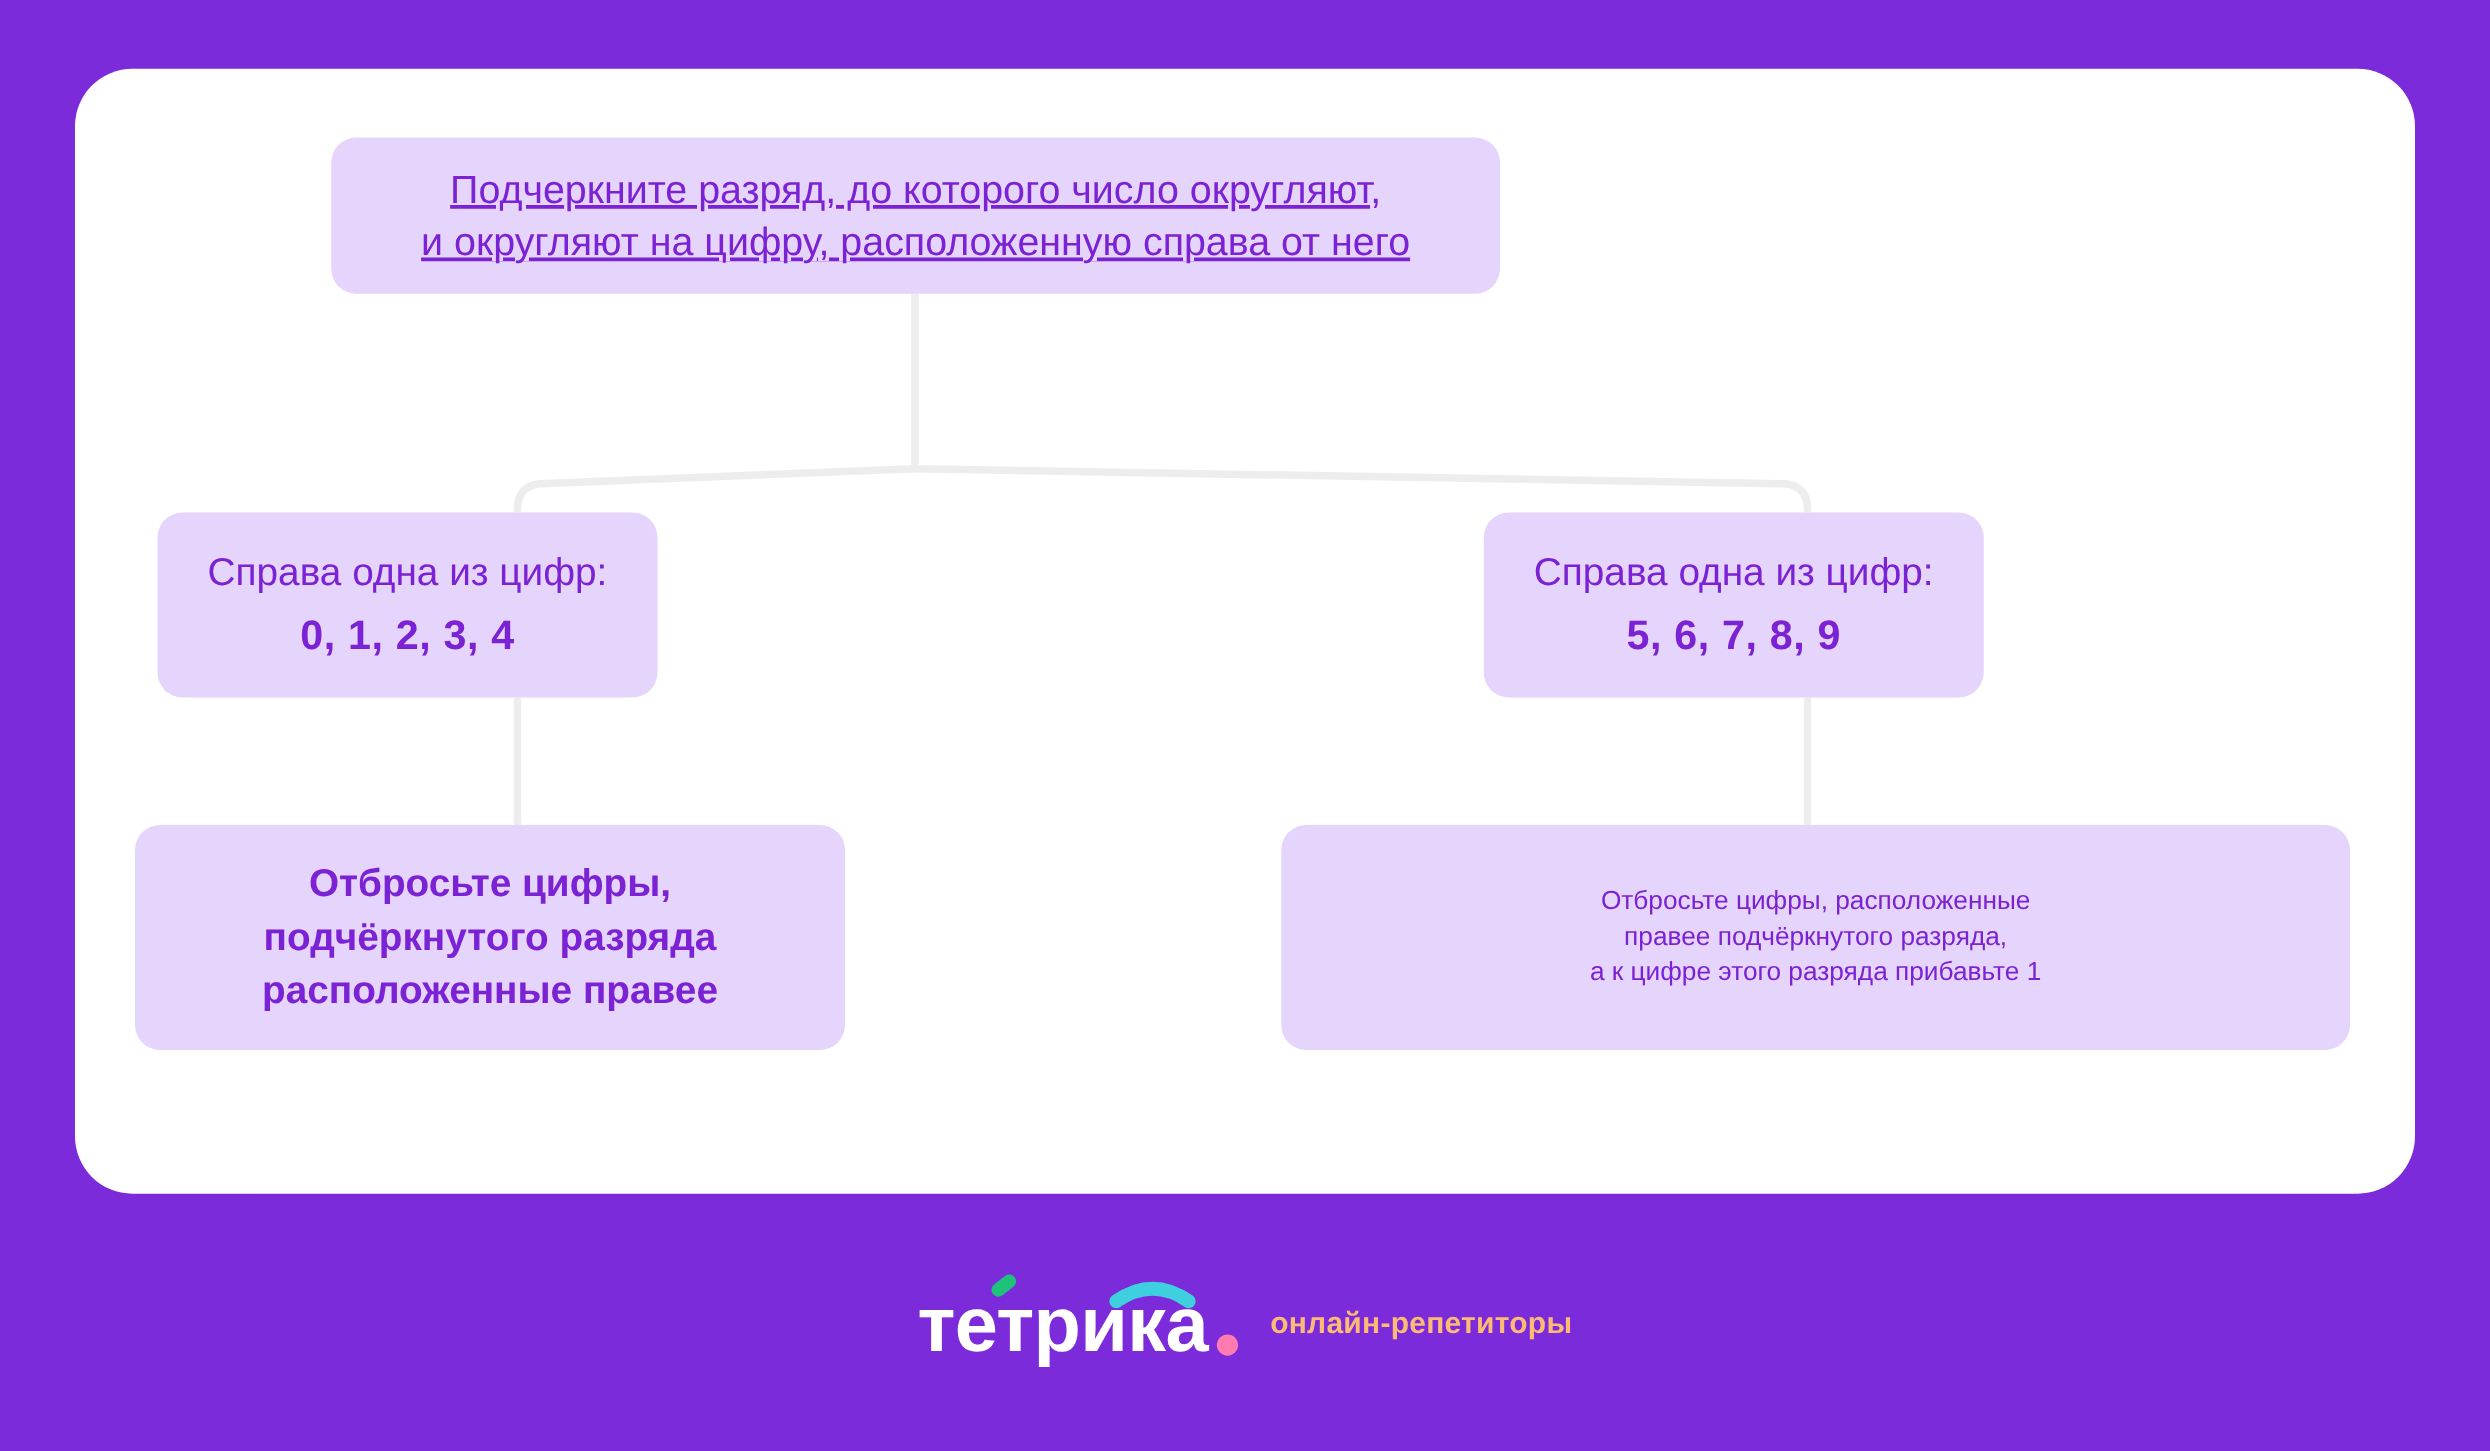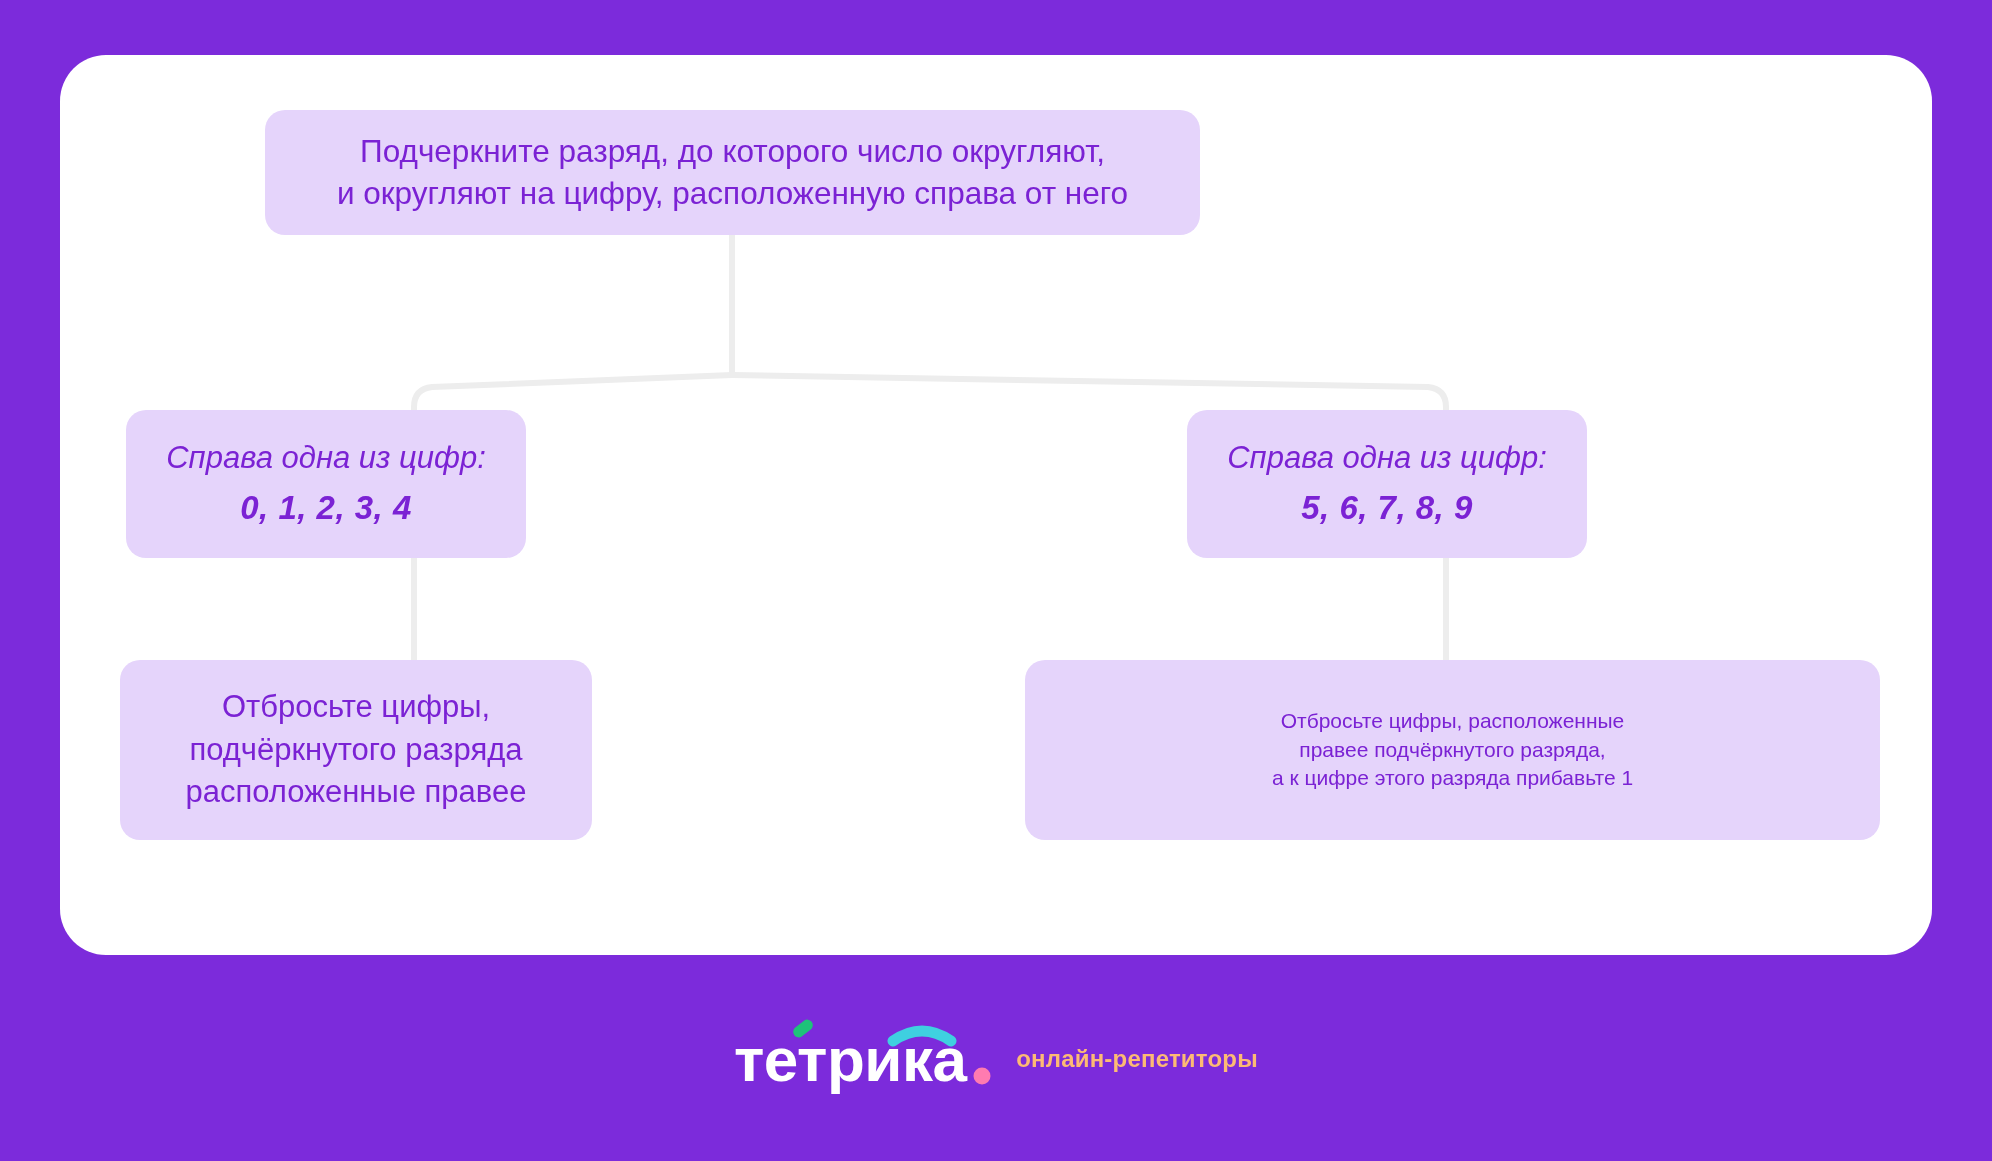--- a/index.html
+++ b/index.html
@@ -62,52 +62,53 @@
   }
 
   
   .node-root {
     left: 205px;
     top: 55px;
     width: 935px;
     height: 125px;
     font-size: 31.5px;
     line-height: 1.33;
+    text-decoration: underline;
   }
   .node-root .line { white-space: nowrap; }
 
   
   .node-mid {
     width: 400px;
     height: 148px;
     top: 355px;
-    font-style: italic;
   }
   .node-mid-left  { left: 66px; }
   .node-mid-right { left: 1127px; }
 
   .node-mid .caption {
     font-size: 31px;
     font-weight: 400;
     margin-bottom: 8px;
   }
   .node-mid .digits {
     font-size: 33px;
     font-weight: bold;
     letter-spacing: 0.5px;
   }
 
   
   .node-leaf-left {
-    left: 60px;
+    left: 48px;
     top: 605px;
-    width: 472px;
+    width: 568px;
     height: 180px;
     font-size: 31px;
     line-height: 1.37;
+    font-weight: bold;
   }
   .node-leaf-right {
     left: 965px;
     top: 605px;
     width: 855px;
     height: 180px;
     font-size: 21px;
     line-height: 1.37;
   }
   .node-leaf-left .line,

